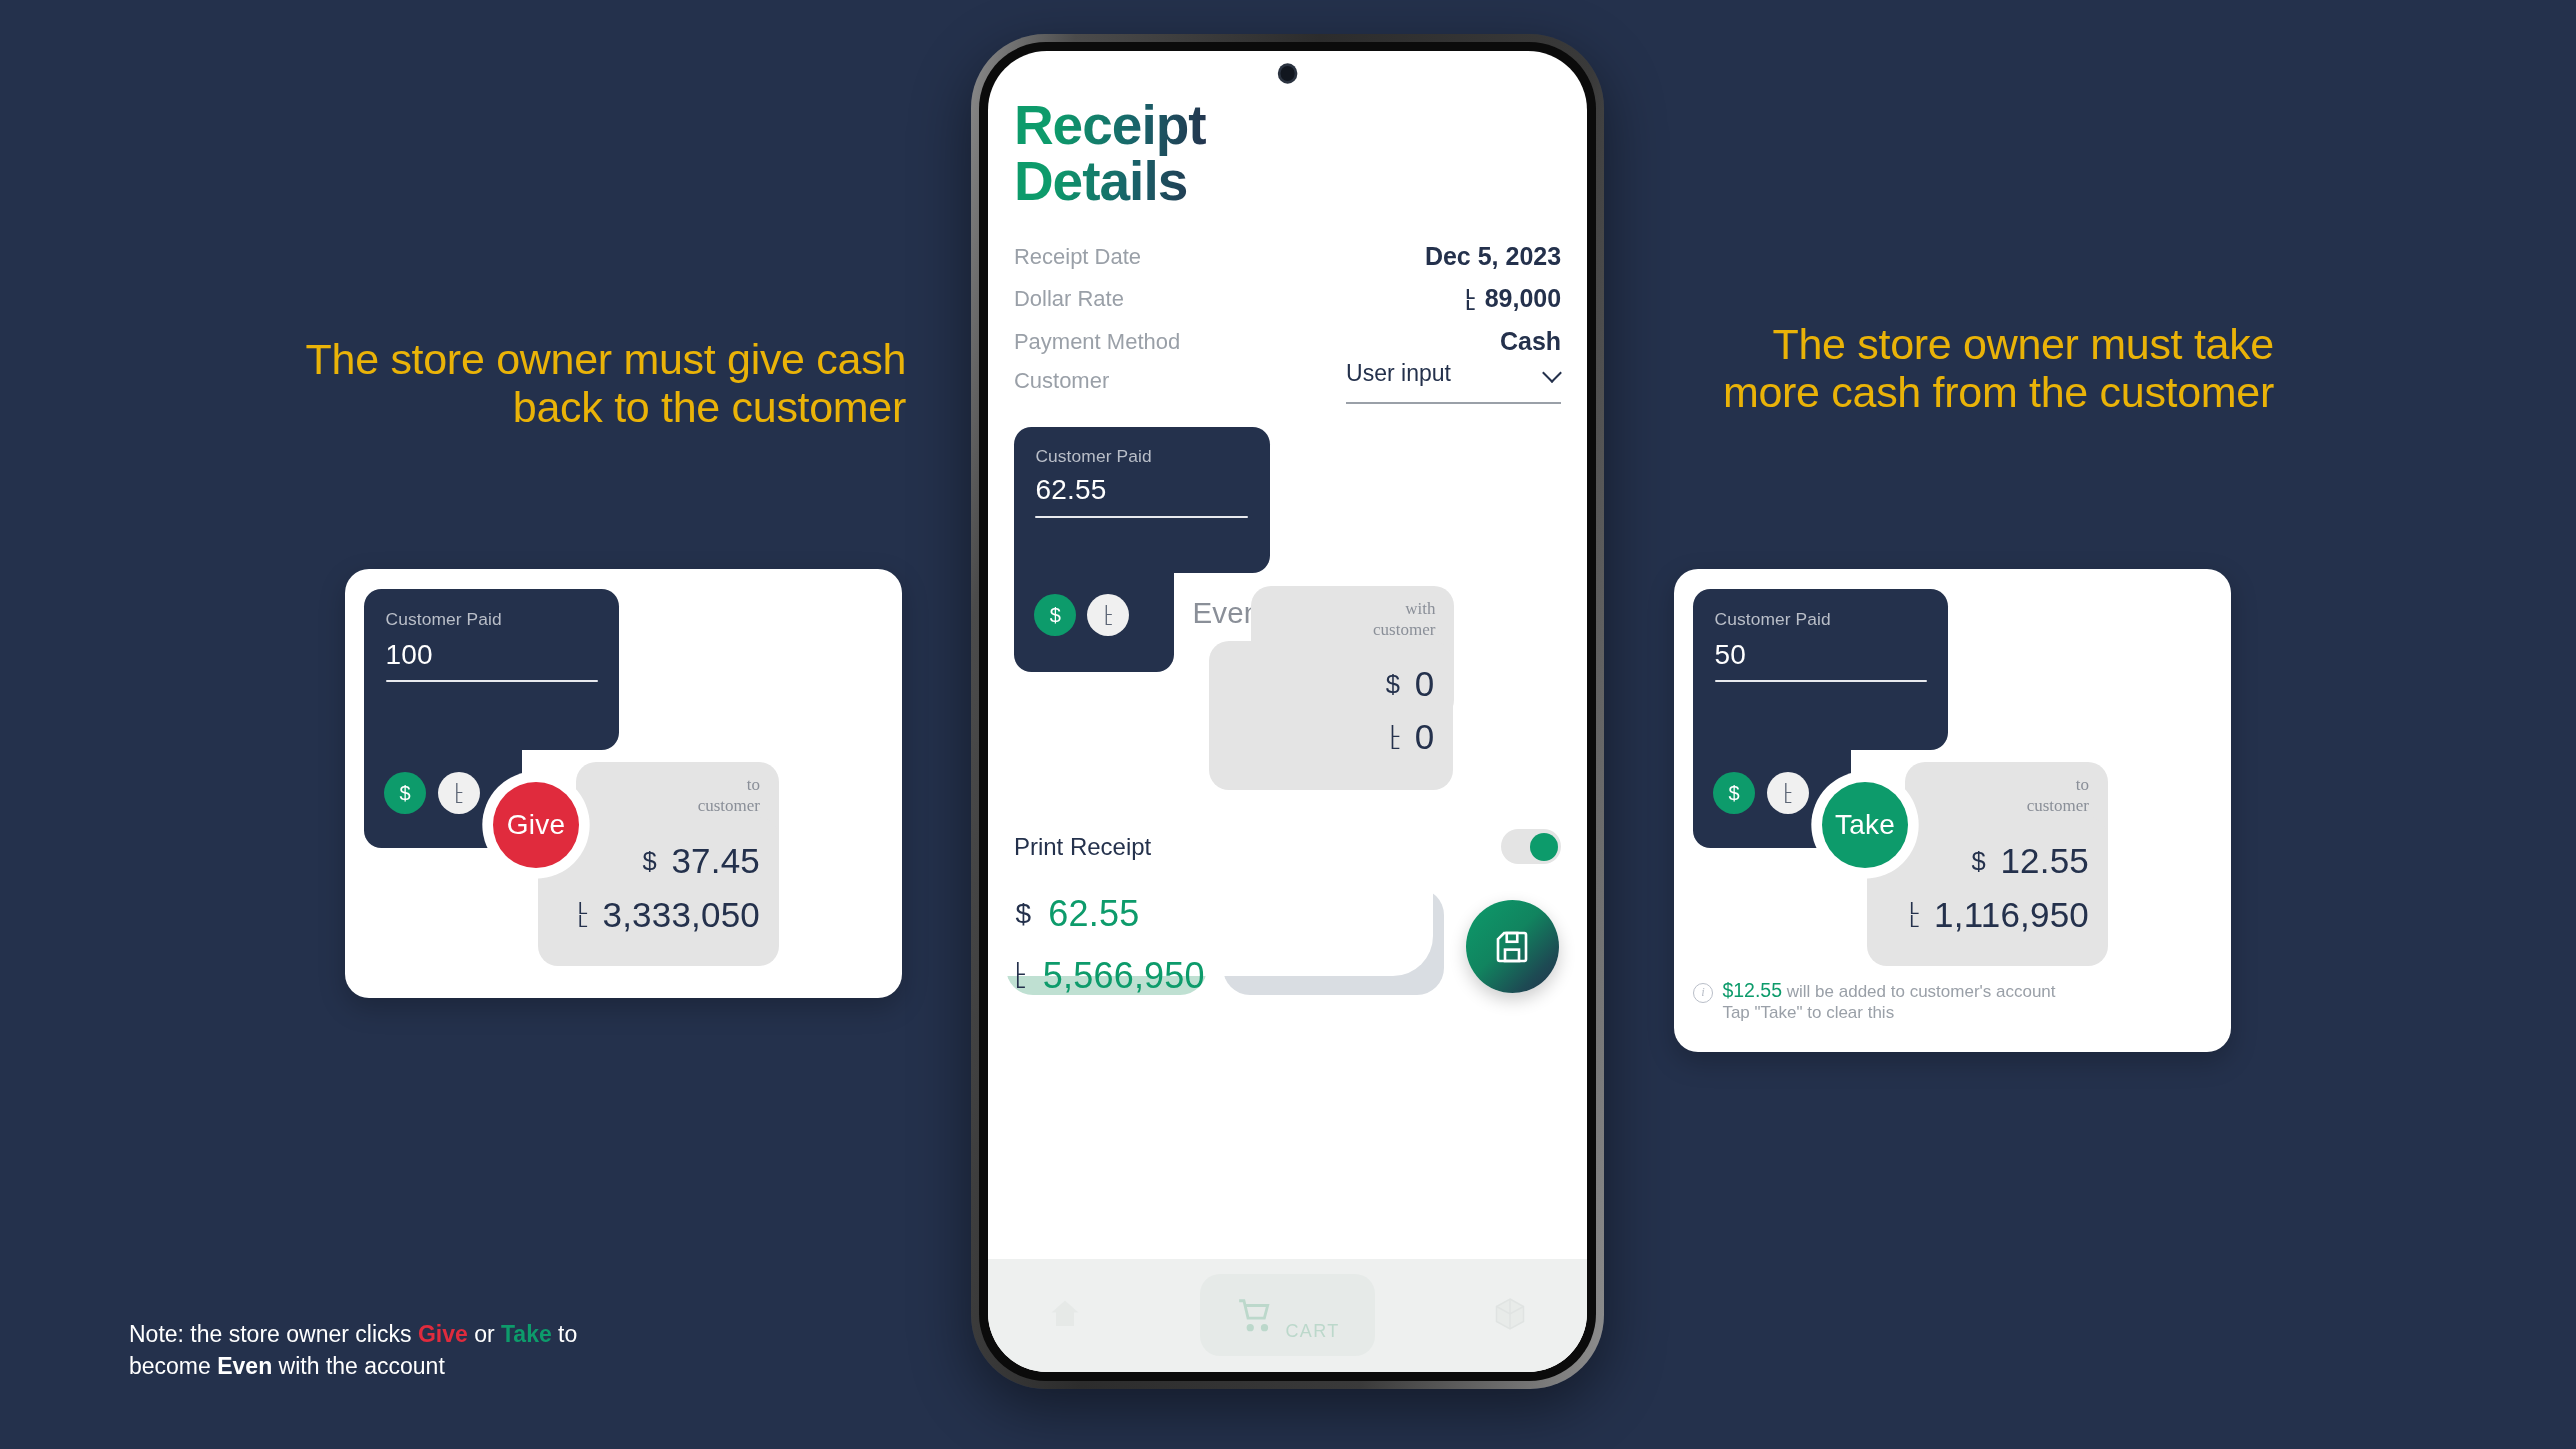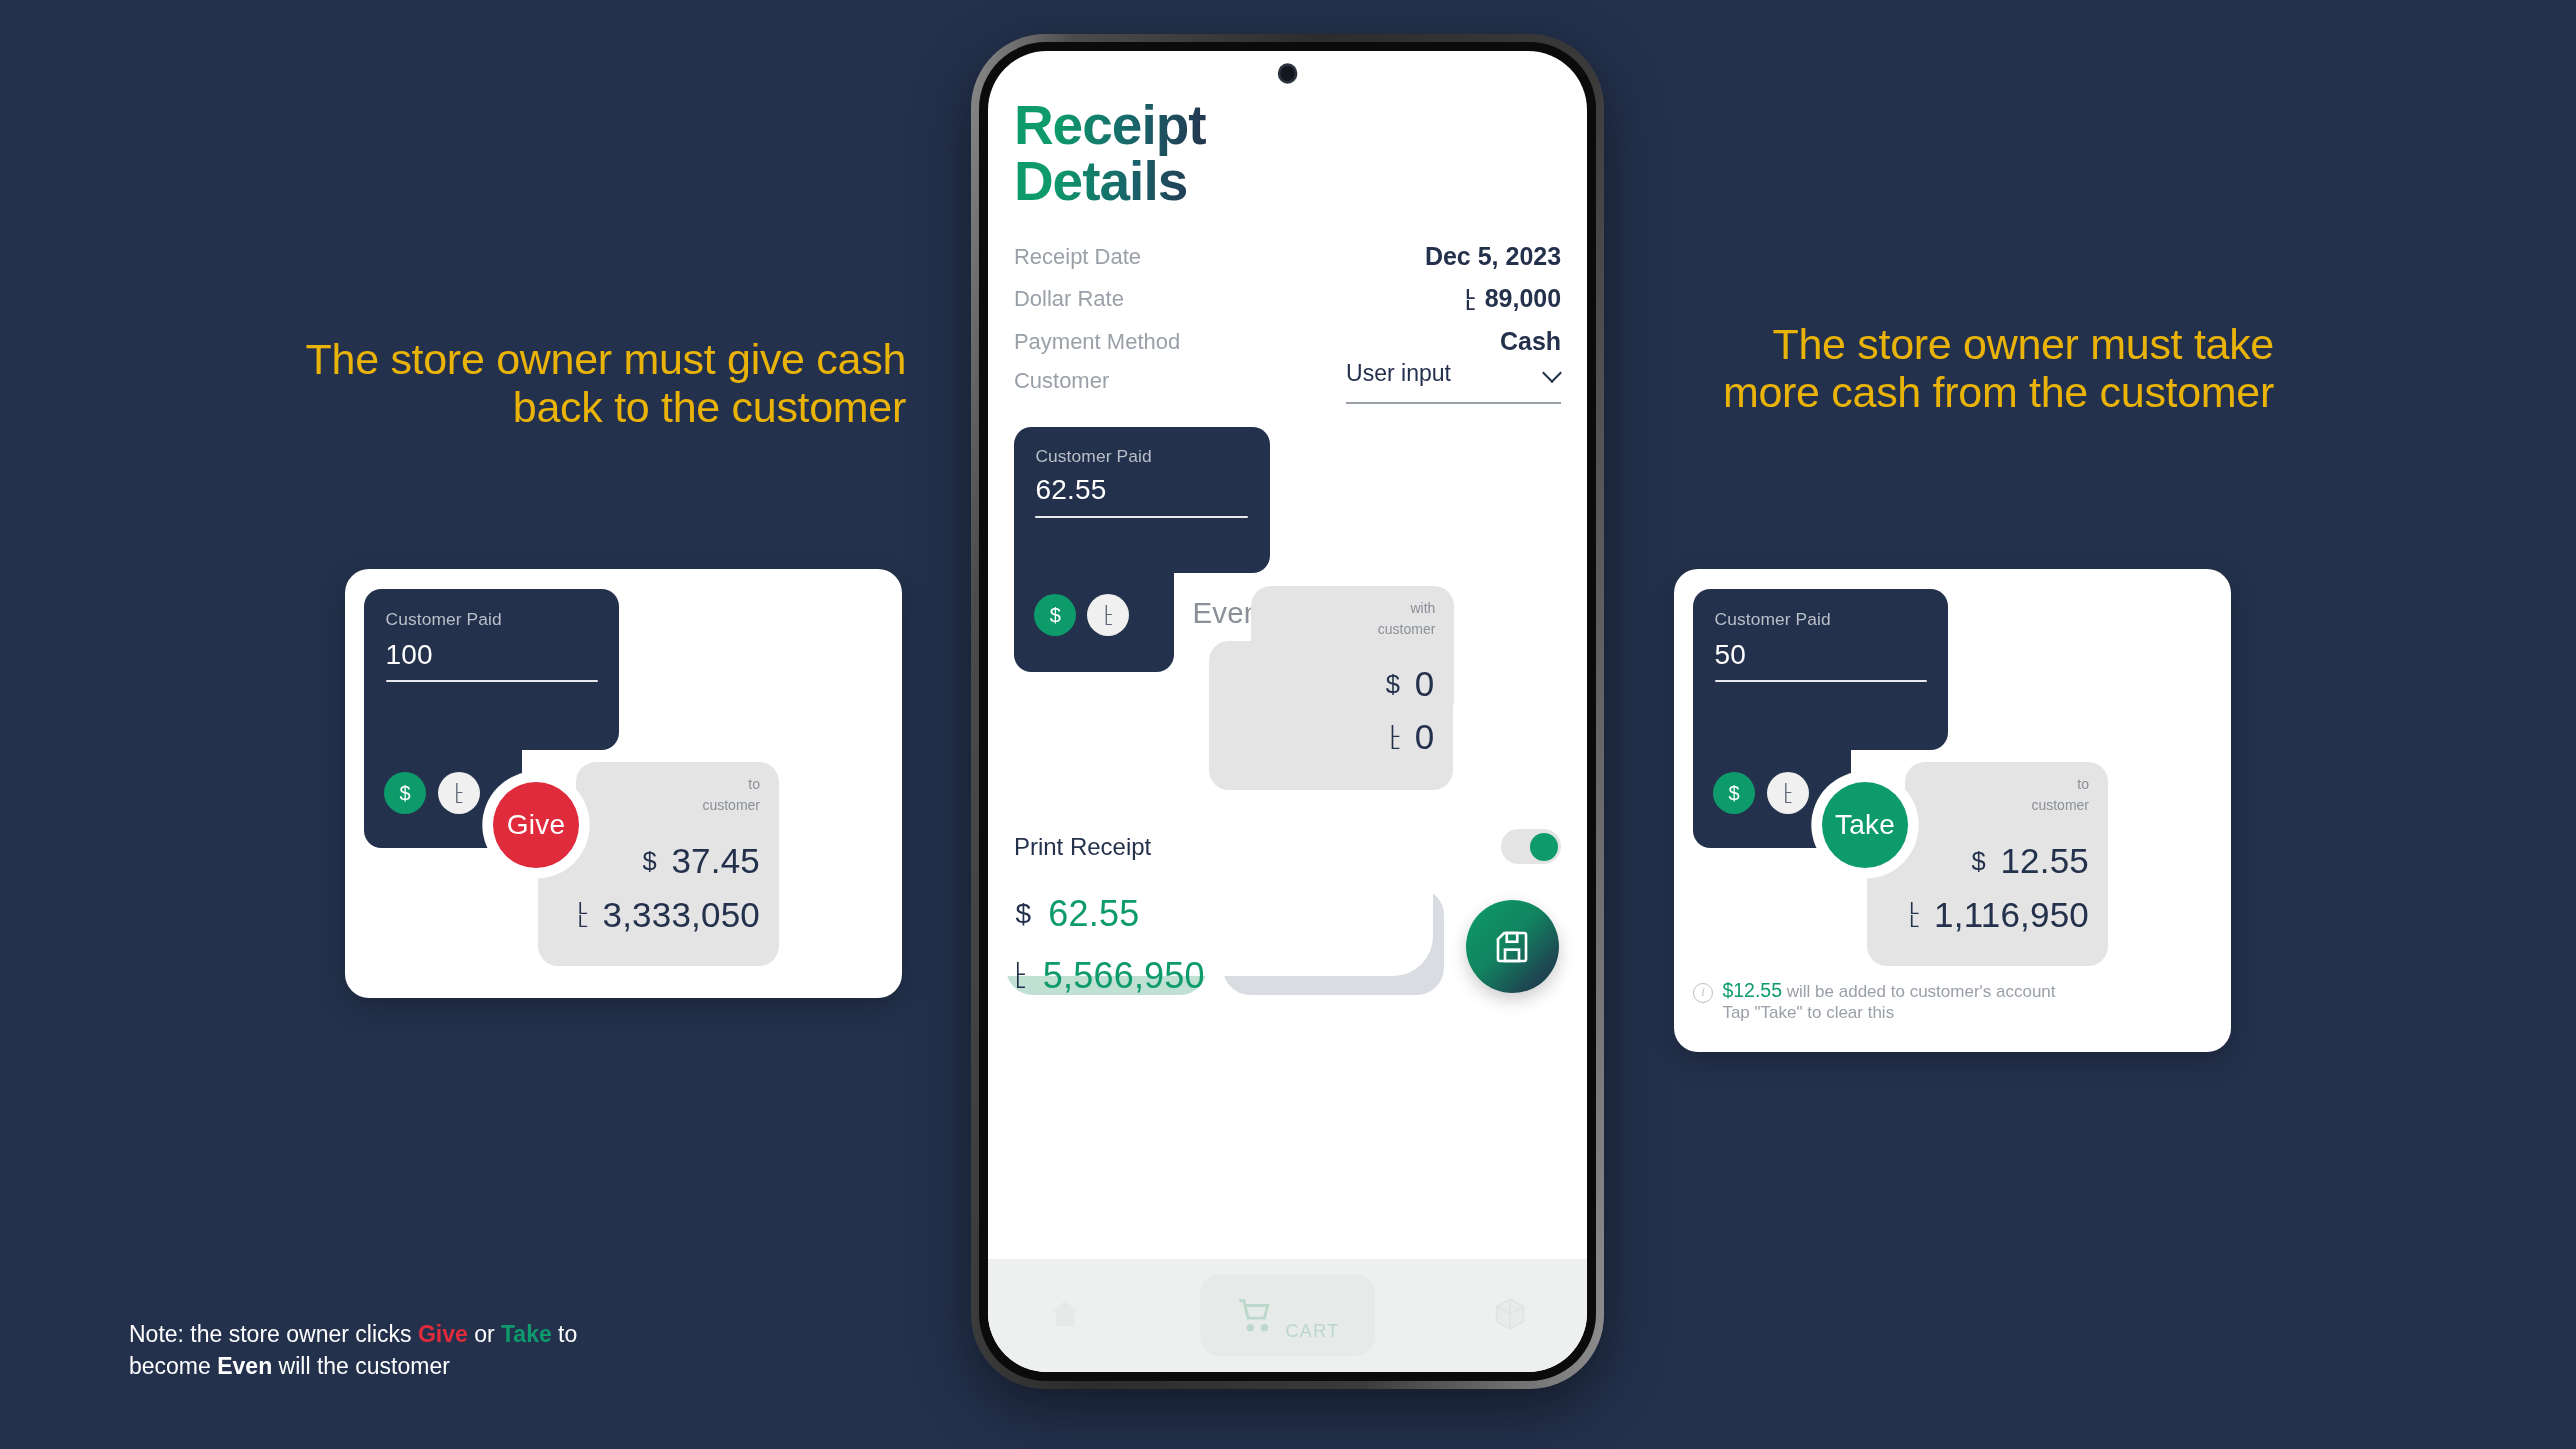--- a/index.html
+++ b/index.html
@@ -94,22 +94,23 @@
     position: absolute;
     background: #e4e4e4;
     border-radius: 20px;
     overflow: visible;
   }
   .amount-top-label {
     position: absolute;
     right: 19px;
     text-align: right;
     color: #8a8f98;
-    font-size: 14px;
+    font-size: 17px;
     line-height: 21px;
+    font-family: Liberation Serif, serif;
   }
   .amt-row {
     position: absolute;
     display: flex; align-items: center; justify-content: flex-end;
     right: 19px;
     gap: 14.8px;
   }
   .amt-sym {
     color: #24314c;
     font-size: 25.5px;
@@ -377,21 +378,21 @@
       <div class="info-icon">i</div>
       <div class="info-text">
         <span class="info-amount">$12.55</span><span> will be added to customer's account</span><br>
         <span>Tap "Take" to clear this</span>
       </div>
     </div>
   </div>
 
   <div class="bottom-note">
     <span>Note: the store owner clicks </span><span class="nt-give">Give</span><span> or </span><span class="nt-take">Take</span><span> to</span><br>
-    <span>become </span><span class="nt-even">Even</span><span> will the customer</span>
+    <span>become </span><span class="nt-even">Even</span><span> with the account</span>
   </div>
 
   <div class="phone-outer">
   <div class="phone-mid">
   <div class="phone-screen">
 
     <div class="camera-dot"></div>
 
     <div class="app-title">
       <div>Receipt</div>

